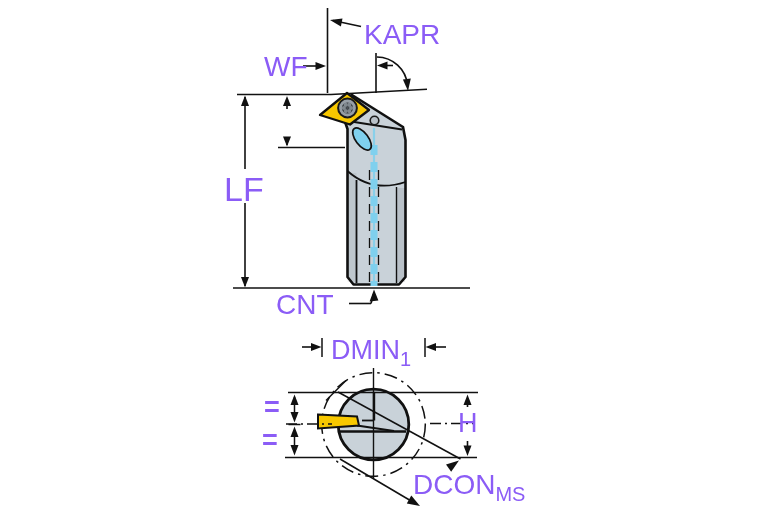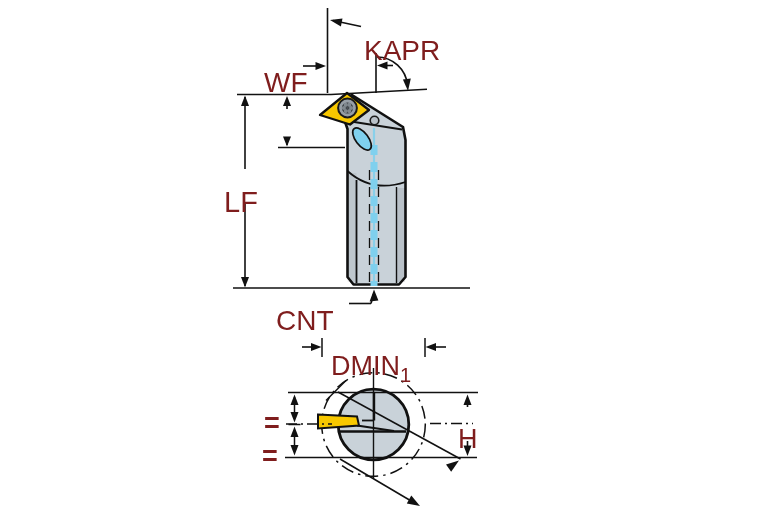--- a/index.html
+++ b/index.html
@@ -1,24 +1,24 @@
 <!DOCTYPE html>
 <html style="--body-gray: #c9d2d9; --insert-yellow: #f8c800; --coolant-blue: #7fd0ee; --line-black: #111111; --background: #ffffff;"><head>
 <meta charset="utf-8">
 <style>
   html,body{margin:0;padding:0;background:#fff;}
   #stage{
     position:relative;width:767px;height:523px;background:var(--background,#fff);
     font-family:"Liberation Sans", sans-serif;color:#0a0a0a;overflow:hidden;
   }
   #drawing{position:absolute;left:0;top:0;}
-  .lbl{position:absolute;line-height:1;white-space:nowrap;color:#7f1d1d;letter-spacing:0;margin-top:16px;}
+  .lbl{position:absolute;line-height:1;white-space:nowrap;color:#8b5cf6;letter-spacing:0;}
   .fs28{font-size:28px;}
   .fs27{font-size:27px;}
-  .fs29{font-size:29px;}
+  .fs29{font-size:34px;}
   .eq{font-size:27px;font-weight:700;}
   .sub{font-size:20px;vertical-align:-7px;}
   .stroke{stroke:var(--line-black,#111);fill:none;}
   .solid{fill:var(--line-black,#111);stroke:none;}
   .fill-body{fill:var(--body-gray,#c9d2d9);}
   .fill-insert{fill:var(--insert-yellow,#f8c800);}
   .coolant-stroke{stroke:var(--coolant-blue,#7fd0ee);}
 </style>
 </head>
 <body>
@@ -160,14 +160,15 @@
 
   <div class="lbl fs28" style="left:364px;top:21px">KAPR</div>
   <div class="lbl fs28" style="left:264px;top:53px">WF</div>
   <div class="lbl fs29" style="left:224px;top:172px">LF</div>
   <div class="lbl fs28" style="left:276px;top:291px">CNT</div>
 
   <div class="lbl fs27" style="left:331px;top:337px"><span>DMIN</span><span class="sub">1</span></div>
   <div class="lbl eq" style="left:264px;top:394px">=</div>
   <div class="lbl eq" style="left:262px;top:427px">=</div>
   <div class="lbl fs27" style="left:458px;top:410px">H</div>
+  <div class="lbl fs28" style="left:413px;top:471px"><span>DCON</span><span class="sub">MS</span></div>
 
 </div>
 
 </body></html>

